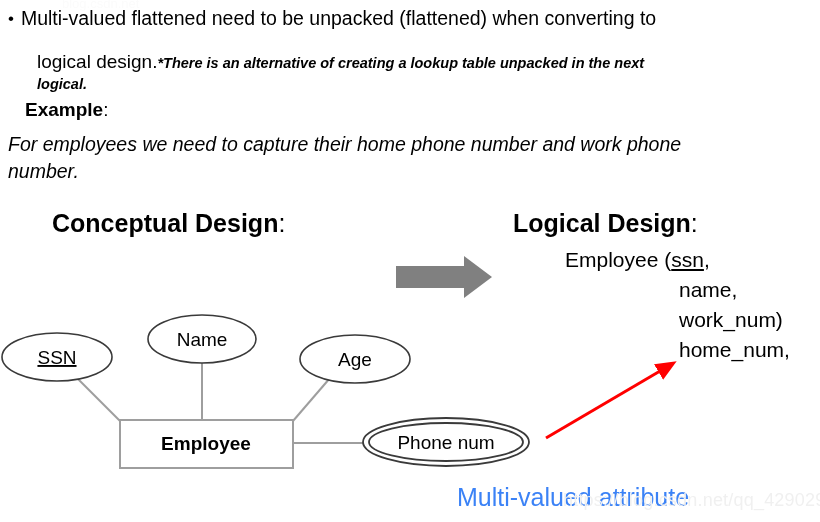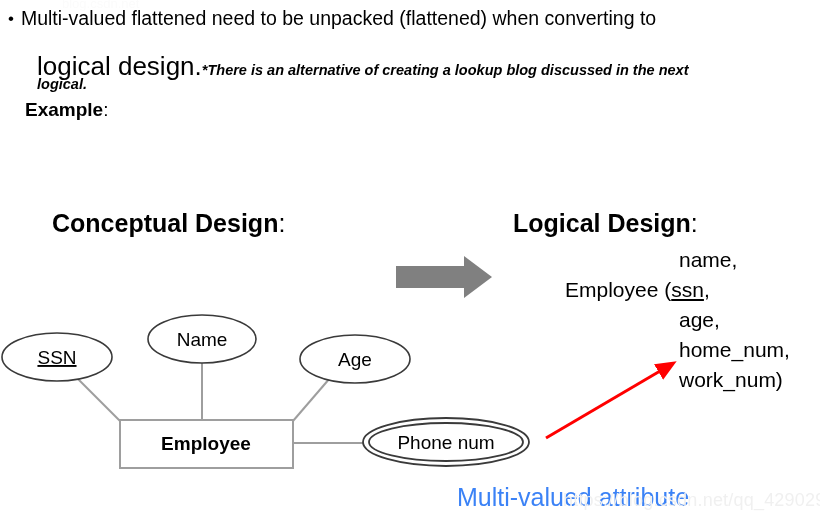--- a/index.html
+++ b/index.html
@@ -53,21 +53,21 @@
     font-style: italic;
     font-weight: bold;
   }
   .line2 {
     position: absolute;
     left: 29px;
     top: 45px;
     white-space: nowrap;
   }
   .line2 .main {
-    font-size: 26px;
+    font-size: 19px;
   }
 
   
   .example-label {
     position: absolute;
     left: 25px;
     top: 99px;
     font-size: 19px;
     font-weight: bold;
   }
@@ -169,44 +169,44 @@
 <div id="slide">
 
   <div class="topcrumb">blog.csdn.net</div>
 
   <div class="bullet-block">
     <div class="bullet-row">
       <span class="bullet-dot">•</span>
       <span class="bullet-text">Multi-valued flattened need to be unpacked (flattened) when converting to</span>
     </div>
     <div class="line2">
-      <span class="main">logical design.</span><span class="note">*</span><span class="note">There is an alternative of creating a lookup blog discussed in the next</span>
+      <span class="main">logical design.</span><span class="note">*</span><span class="note">There is an alternative of creating a lookup table unpacked in the next</span>
     </div>
     <div class="note-line2">logical.</div>
   </div>
 
   <div class="example-label">
     <span>Example</span><span class="colon">:</span>
   </div>
+  <div class="example-body">For employees we need to capture their home phone number and work phone number.</div>
 
   <div class="heading" id="logical-heading">
     <span>Logical Design</span><span class="colon">:</span>
   </div>
   <div class="heading" id="conceptual-heading">
     <span>Conceptual Design</span><span class="colon">:</span>
   </div>
 
   <div class="relation">
-    <div><span class="indent"></span><span>name,</span></div>
     <div>
       <span>Employee (</span><span class="pk">ssn</span><span>,</span>
     </div>
-    <div><span class="indent"></span><span>age,</span></div>
+    <div><span class="indent"></span><span>name,</span></div>
+    <div><span class="indent"></span><span>work_num)</span></div>
     <div><span class="indent"></span><span>home_num,</span></div>
-    <div><span class="indent"></span><span>work_num)</span></div>
   </div>
 
   <svg id="diagram" viewBox="0 0 820 522">
 
     <polygon points="396,266 464,266 464,256 492,277 464,298 464,288 396,288" fill="#808080"></polygon>
 
     <line x1="76" y1="377" x2="120" y2="421" stroke="#9e9e9e" stroke-width="2"></line>
     <line x1="202" y1="363" x2="202" y2="421" stroke="#9e9e9e" stroke-width="2"></line>
     <line x1="330" y1="378" x2="293" y2="421" stroke="#9e9e9e" stroke-width="2"></line>
     <line x1="293" y1="443" x2="364" y2="443" stroke="#9e9e9e" stroke-width="2"></line>

